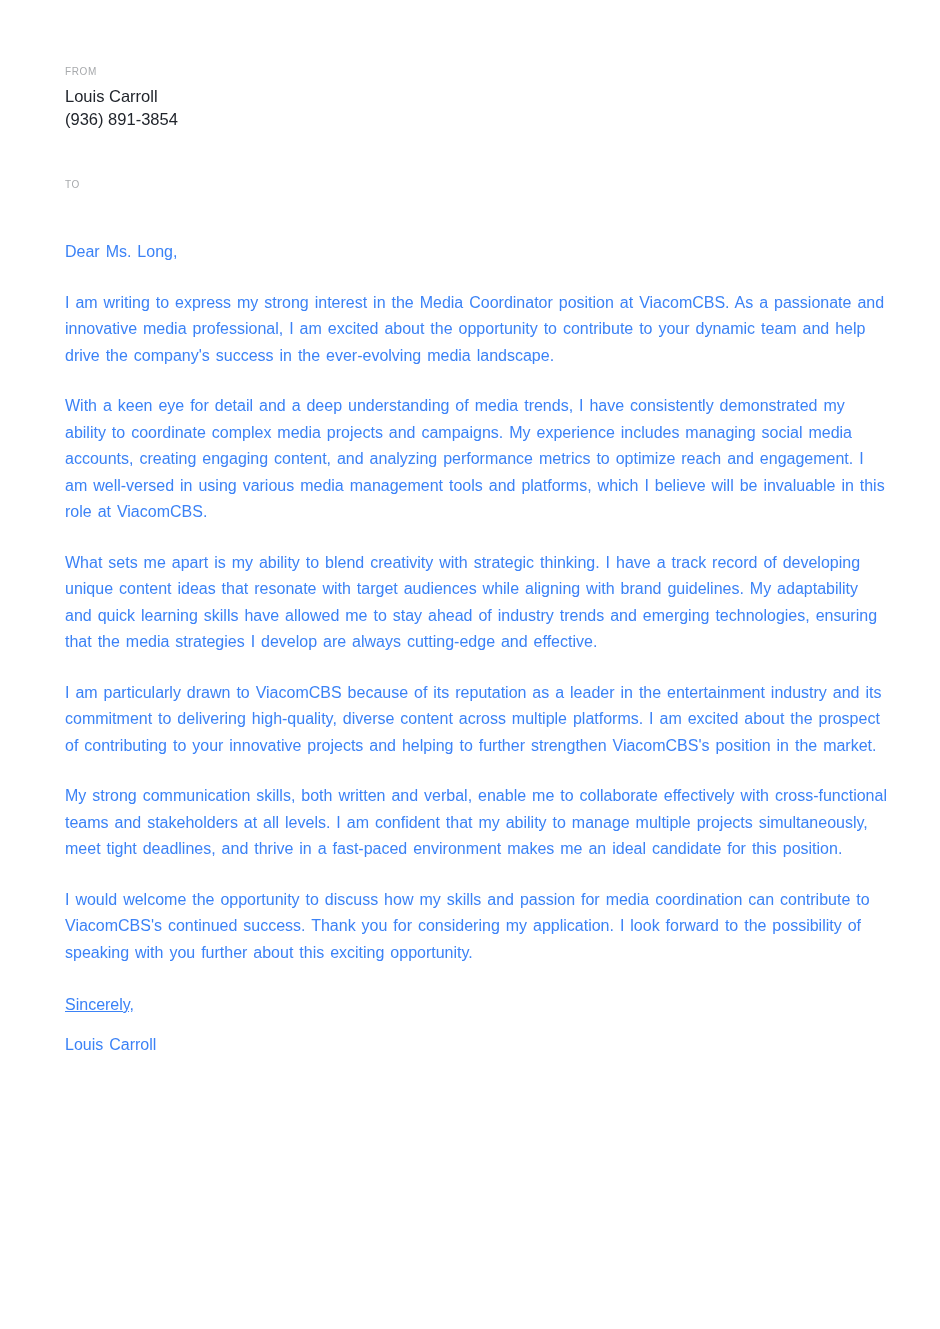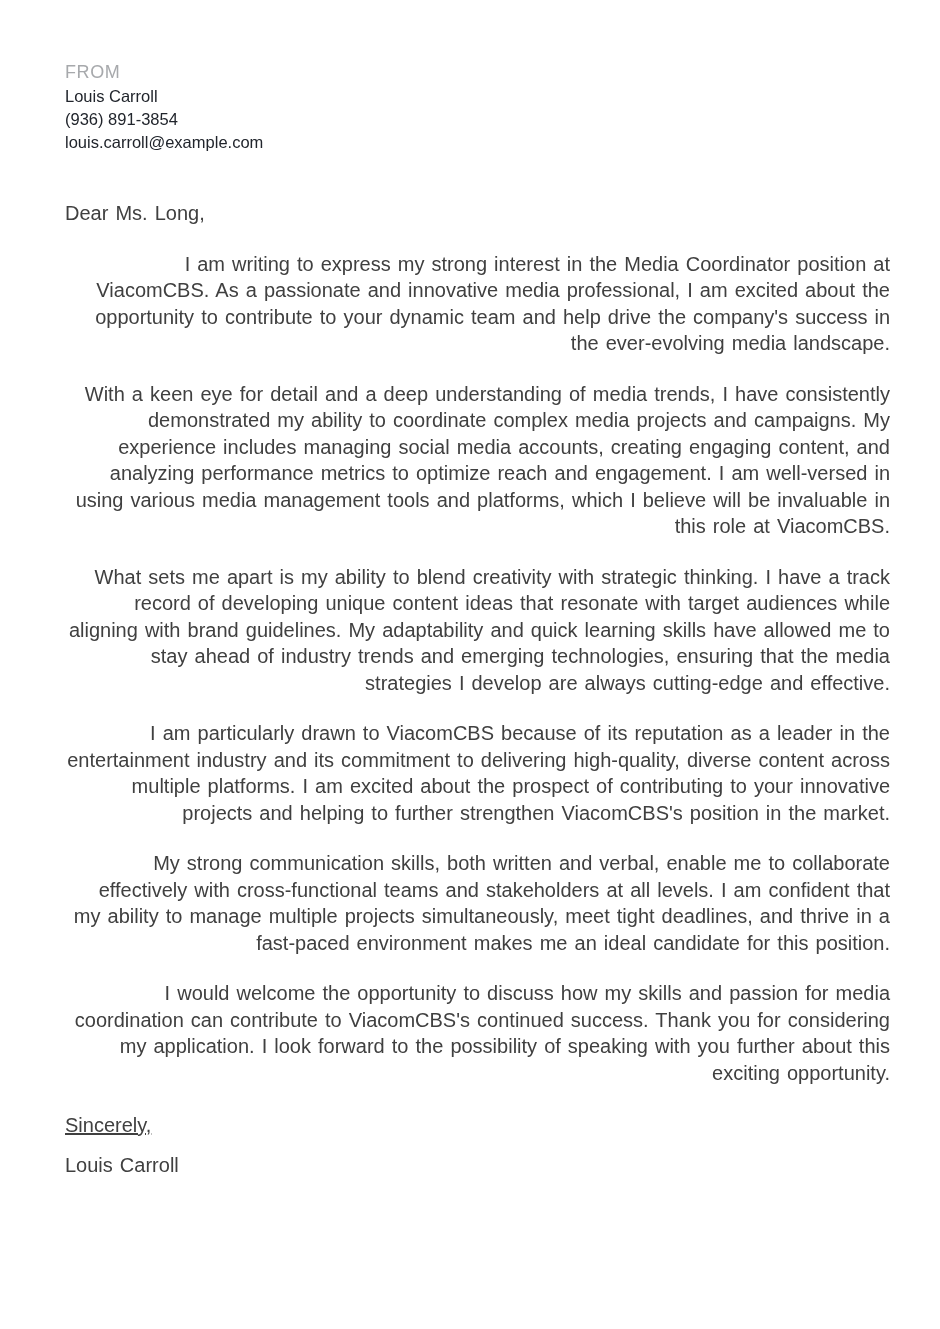--- a/index.html
+++ b/index.html
@@ -14,66 +14,65 @@
     background: #ffffff;
     box-sizing: border-box;
     padding: 64px 50px 0 65px;
     font-family: "Liberation Sans", "DejaVu Sans", sans-serif;
     overflow: hidden;
   }
   .addr-block {
     margin: 0 0 46px 0;
   }
   .addr-label {
-    font-size: 18px;
+    font-size: 10px;
     line-height: 16px;
     letter-spacing: 0.6px;
     color: #a7a9ac;
     margin-bottom: 5px;
   }
   .addr-line {
     font-size: 16.5px;
     line-height: 23px;
     color: #21252c;
   }
   .letter-body {
     margin-top: 30px;
-    color: #404040;
-    font-size: 20px;
+    color: #3b82f6;
+    font-size: 16px;
     line-height: 26.5px;
     word-spacing: 1.5px;
   }
   .salutation {
     margin: 0 0 24px 0;
   }
   .para {
     margin: 0 0 24px 0;
-    text-align: right;
   }
   .closing {
     margin: 26px 0 13px 0;
     text-decoration: underline;
   }
   .signature {
     margin: 0;
   }
 </style>
 </head>
 <body>
 
 <div class="page">
 
   <div class="addr-block">
     <div class="addr-label">FROM</div>
     <div class="addr-line">Louis Carroll</div>
     <div class="addr-line">(936) 891-3854</div>
-    <div class="addr-line">louis.carroll@example.com</div>
   </div>
 
   <div class="addr-block">
+    <div class="addr-label">TO</div>
   </div>
 
   <div class="letter-body">
     <p class="salutation">Dear Ms. Long,</p>
     <p class="para">I am writing to express my strong interest in the Media Coordinator position at ViacomCBS. As a passionate and innovative media professional, I am excited about the opportunity to contribute to your dynamic team and help drive the company's success in the ever-evolving media landscape.</p>
     <p class="para">With a keen eye for detail and a deep understanding of media trends, I have consistently demonstrated my ability to coordinate complex media projects and campaigns. My experience includes managing social media accounts, creating engaging content, and analyzing performance metrics to optimize reach and engagement. I am well-versed in using various media management tools and platforms, which I believe will be invaluable in this role at ViacomCBS.</p>
     <p class="para">What sets me apart is my ability to blend creativity with strategic thinking. I have a track record of developing unique content ideas that resonate with target audiences while aligning with brand guidelines. My adaptability and quick learning skills have allowed me to stay ahead of industry trends and emerging technologies, ensuring that the media strategies I develop are always cutting-edge and effective.</p>
     <p class="para">I am particularly drawn to ViacomCBS because of its reputation as a leader in the entertainment industry and its commitment to delivering high-quality, diverse content across multiple platforms. I am excited about the prospect of contributing to your innovative projects and helping to further strengthen ViacomCBS's position in the market.</p>
     <p class="para">My strong communication skills, both written and verbal, enable me to collaborate effectively with cross-functional teams and stakeholders at all levels. I am confident that my ability to manage multiple projects simultaneously, meet tight deadlines, and thrive in a fast-paced environment makes me an ideal candidate for this position.</p>
     <p class="para">I would welcome the opportunity to discuss how my skills and passion for media coordination can contribute to ViacomCBS's continued success. Thank you for considering my application. I look forward to the possibility of speaking with you further about this exciting opportunity.</p>

